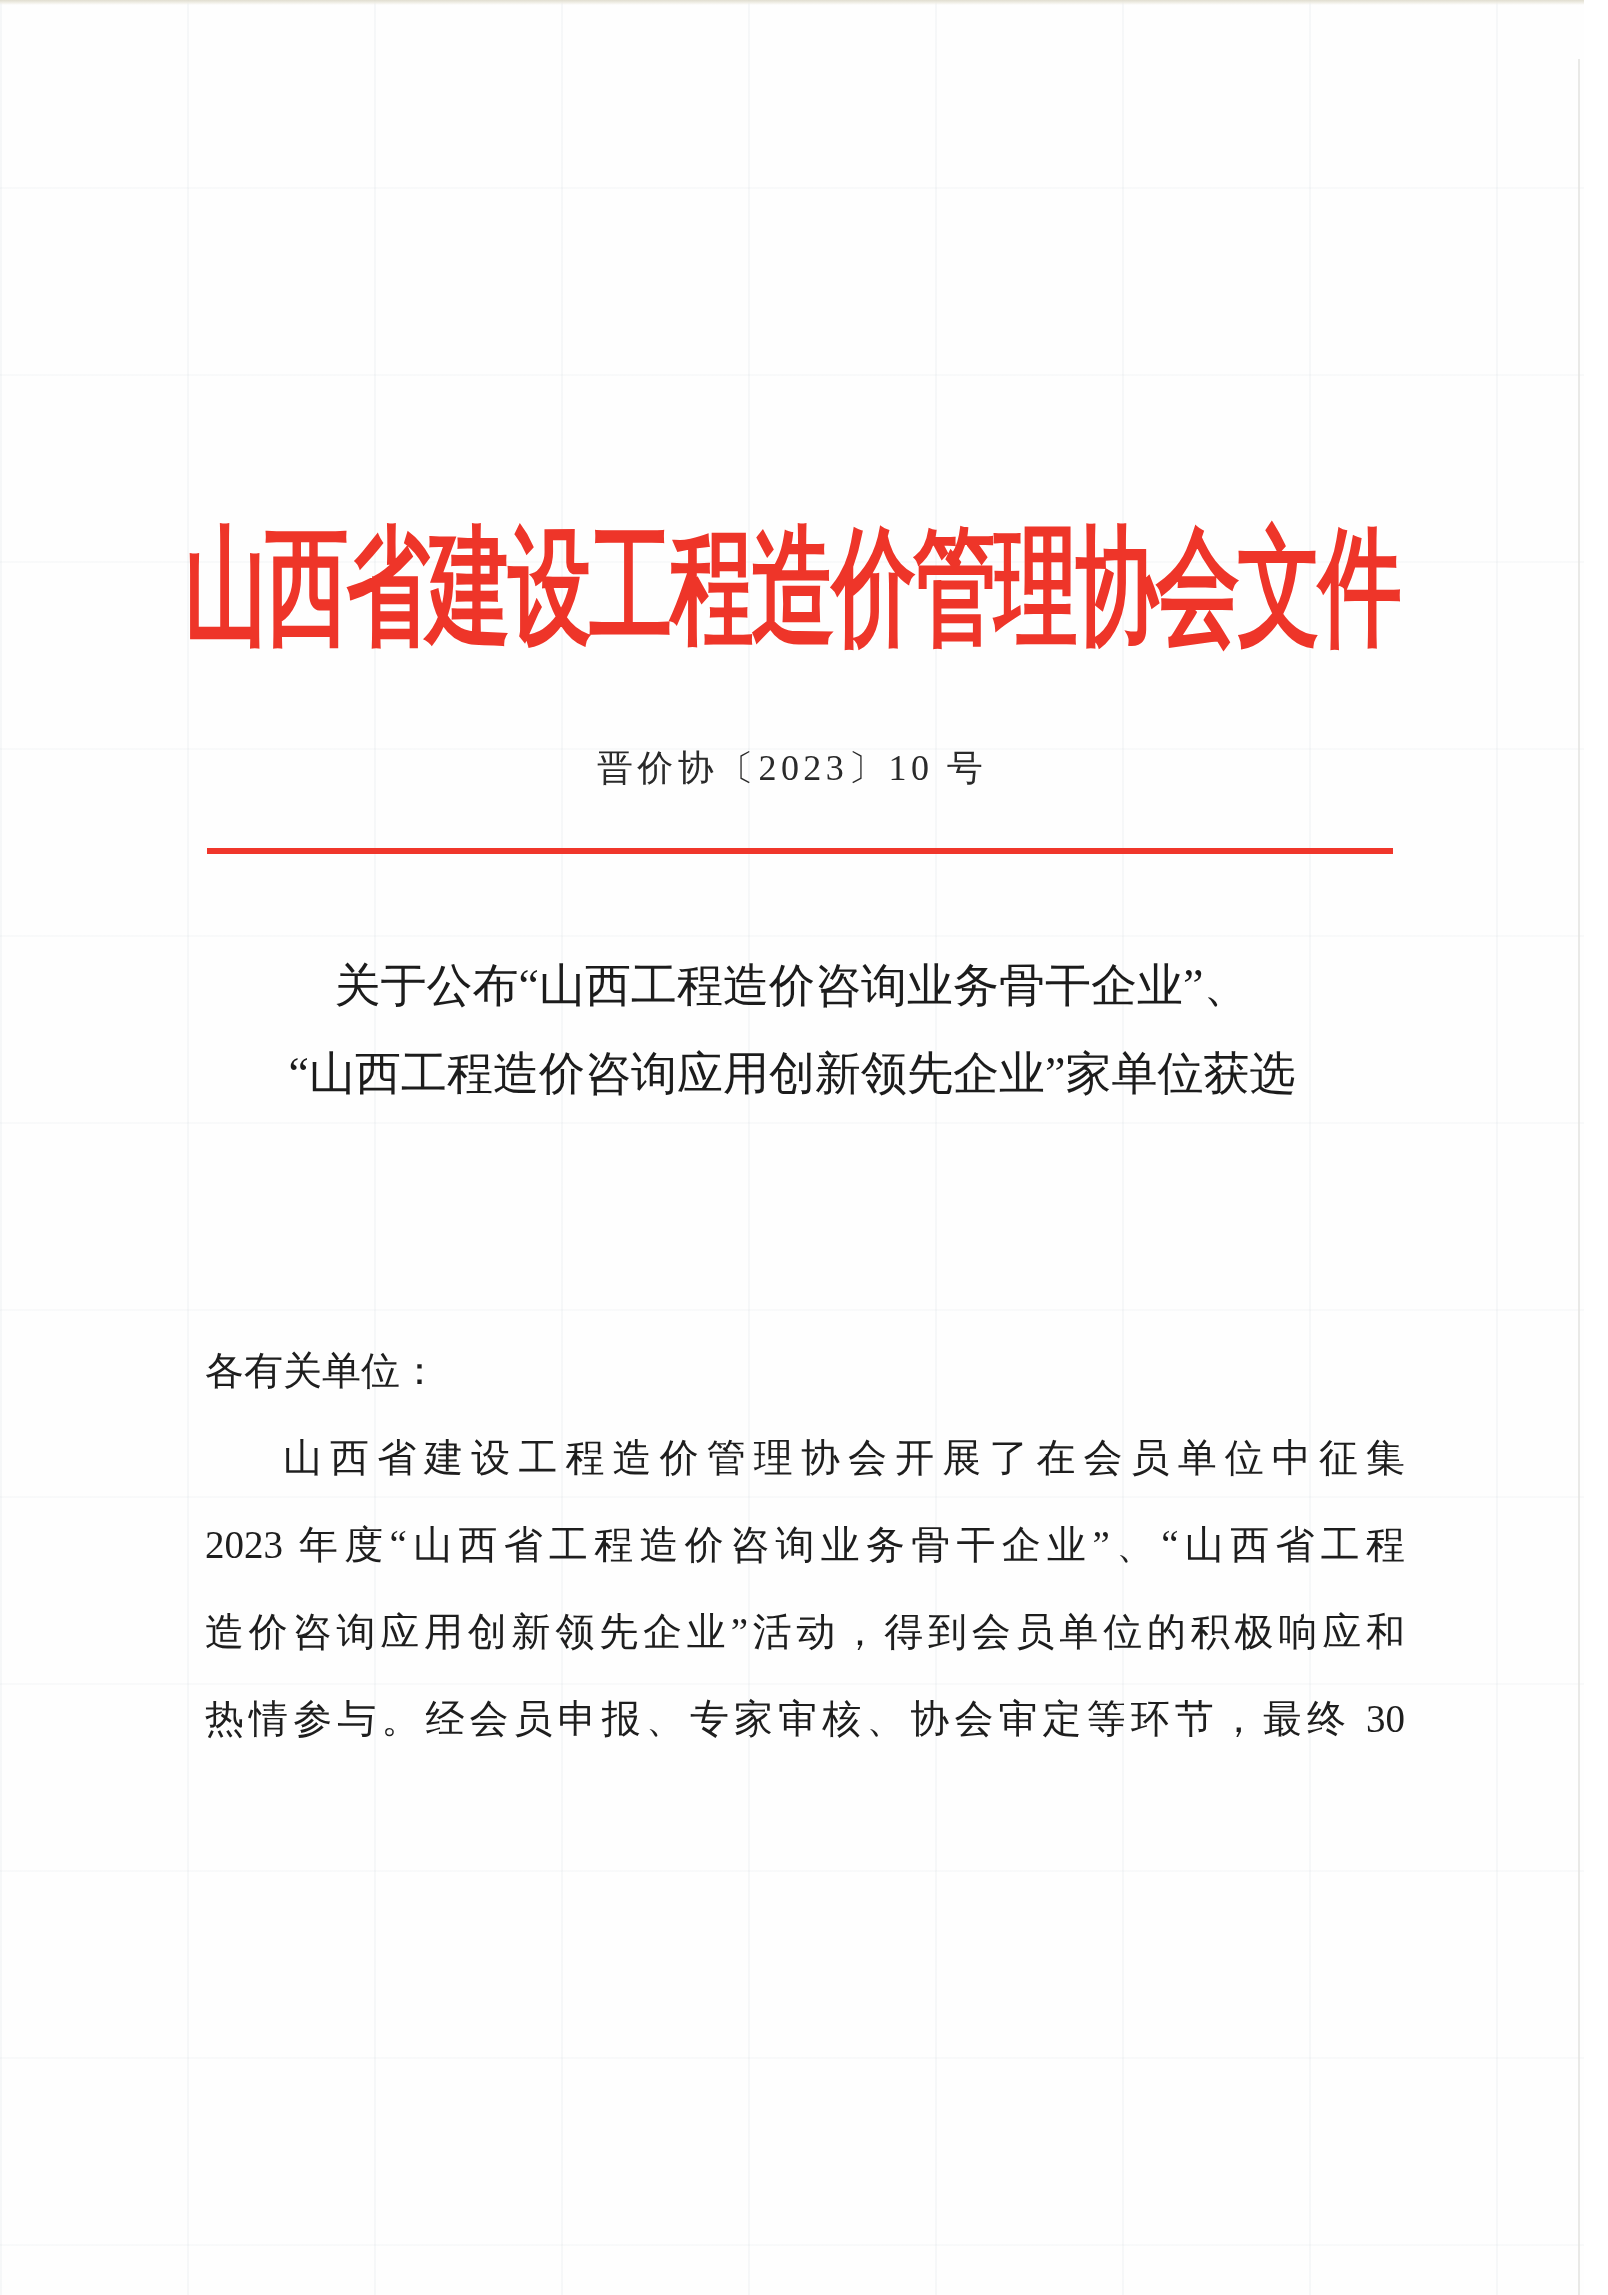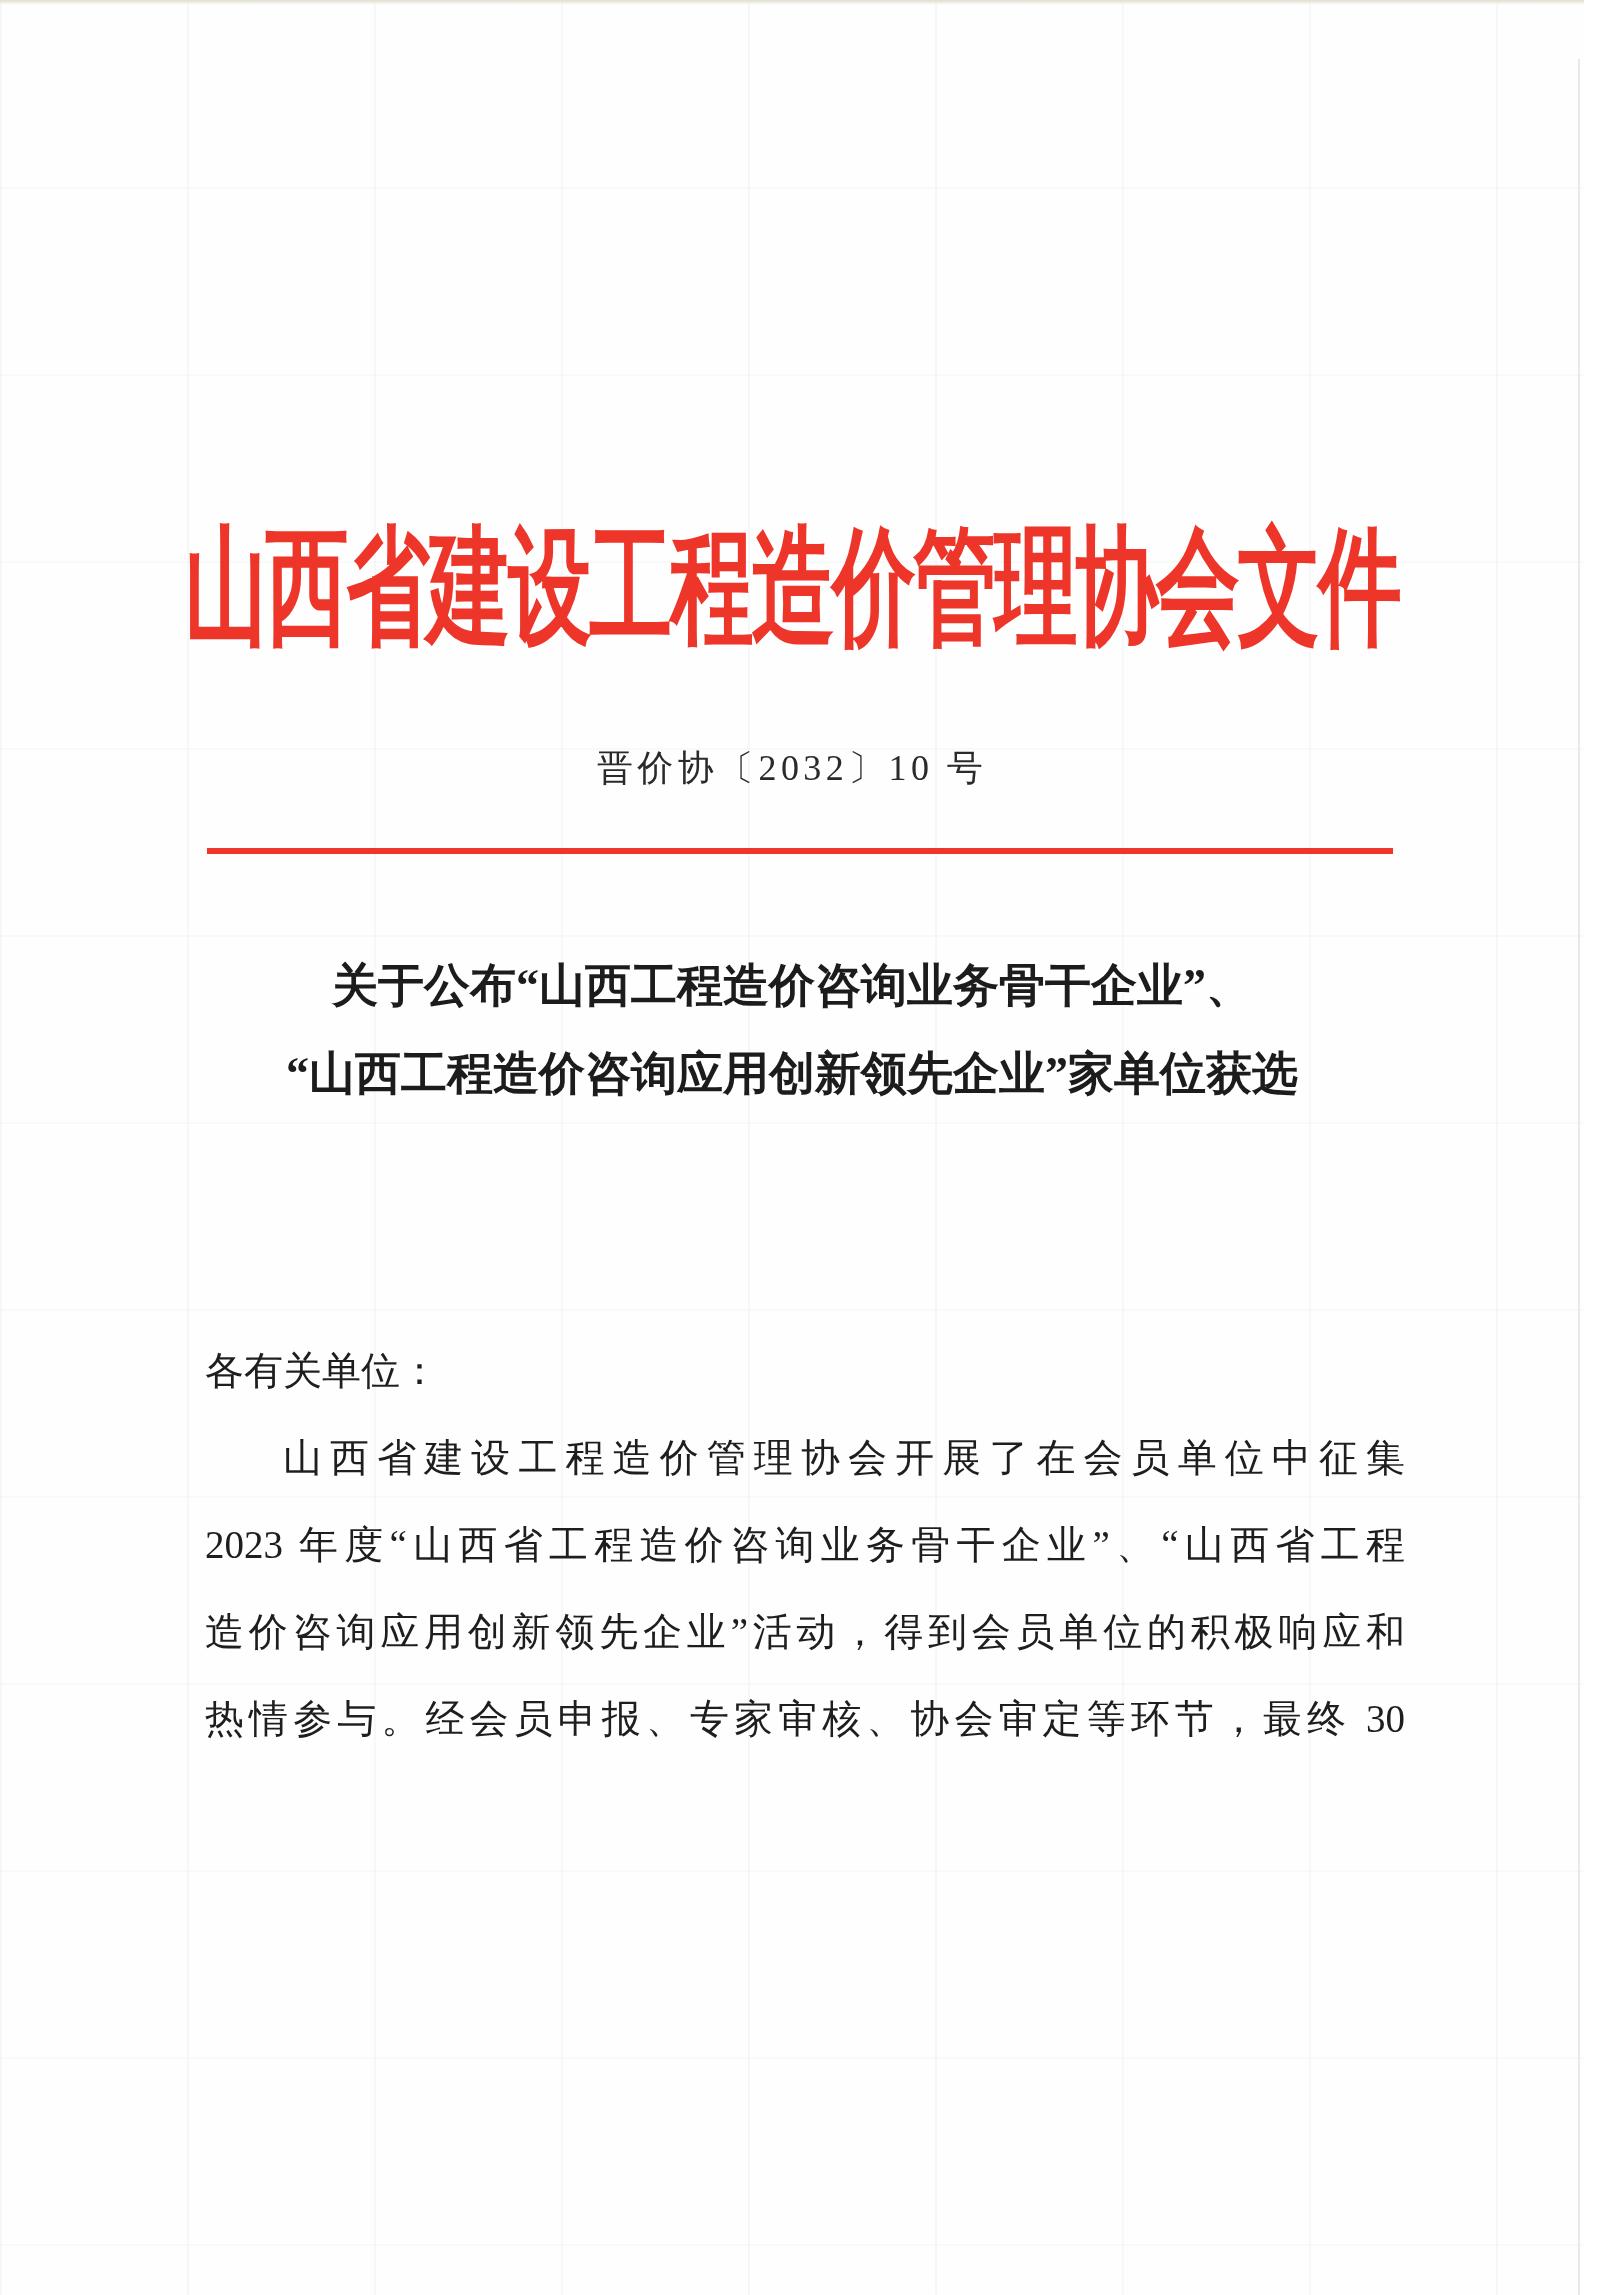--- a/index.html
+++ b/index.html
@@ -67,21 +67,21 @@
     height: 6.3px;
     background: #f0362b;
   }
   .notice-title {
     position: absolute;
     left: 0; right: 0;
     top: 942px;
     text-align: center;
     font-size: 46px;
     line-height: 88px;
-    font-weight: 700;
+    font-weight: 400;
     color: #1c1c1c;
   }
   .body-block {
     position: absolute;
     left: 205px;
     width: 1200px;
     top: 1327px;
     font-size: 39px;
     line-height: 87px;
     color: #1e1e1e;
@@ -101,21 +101,21 @@
 </head>
 <body>
 
 <div class="page">
 
   <div class="scan-edge-top"></div>
   <div class="scan-edge-right"></div>
 
   <div class="org-header">山西省建设工程造价管理协会文件</div>
 
-  <div class="doc-number">晋价协〔2032〕10 号</div>
+  <div class="doc-number">晋价协〔2023〕10 号</div>
 
   <div class="red-rule"></div>
 
   <div class="notice-title">
     <div>关于公布“山西工程造价咨询业务骨干企业”、</div>
     <div>“山西工程造价咨询应用创新领先企业”家单位获选</div>
   </div>
 
   <div class="body-block">
     <div class="salutation">各有关单位：</div>

